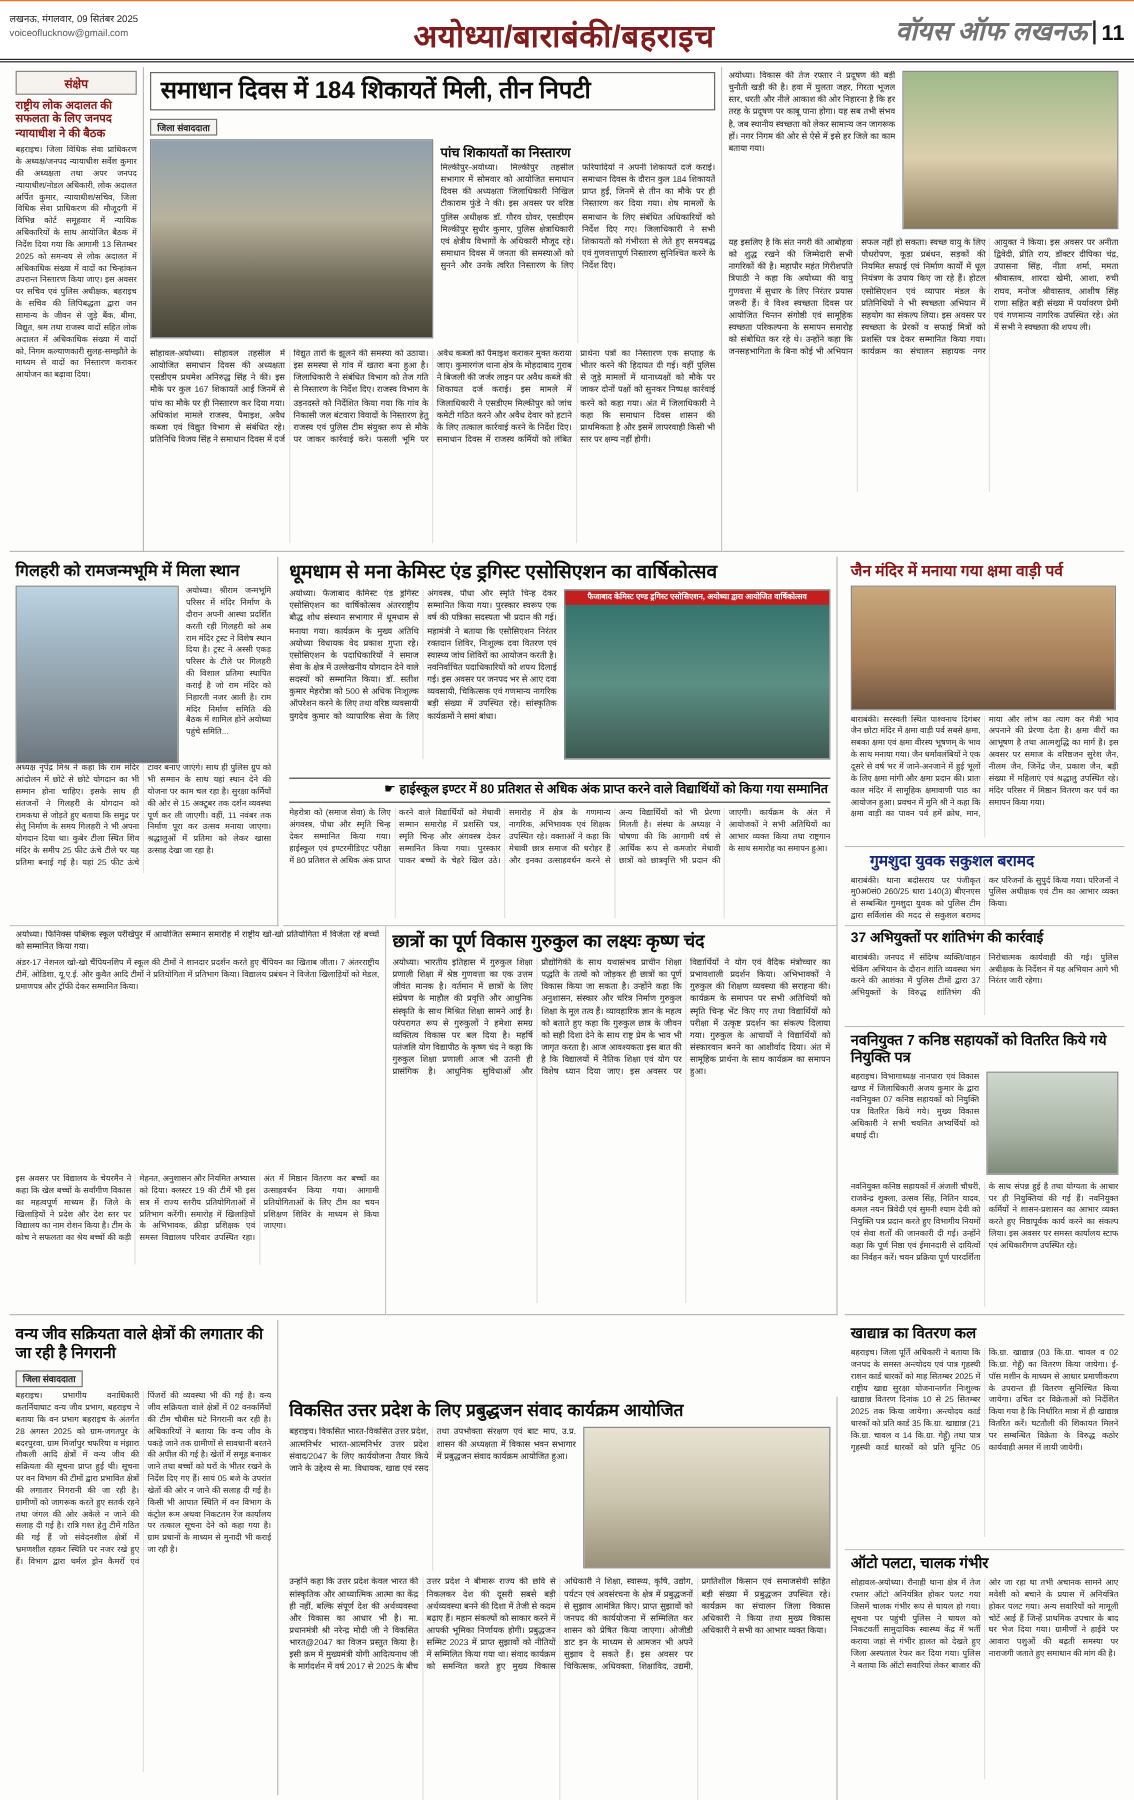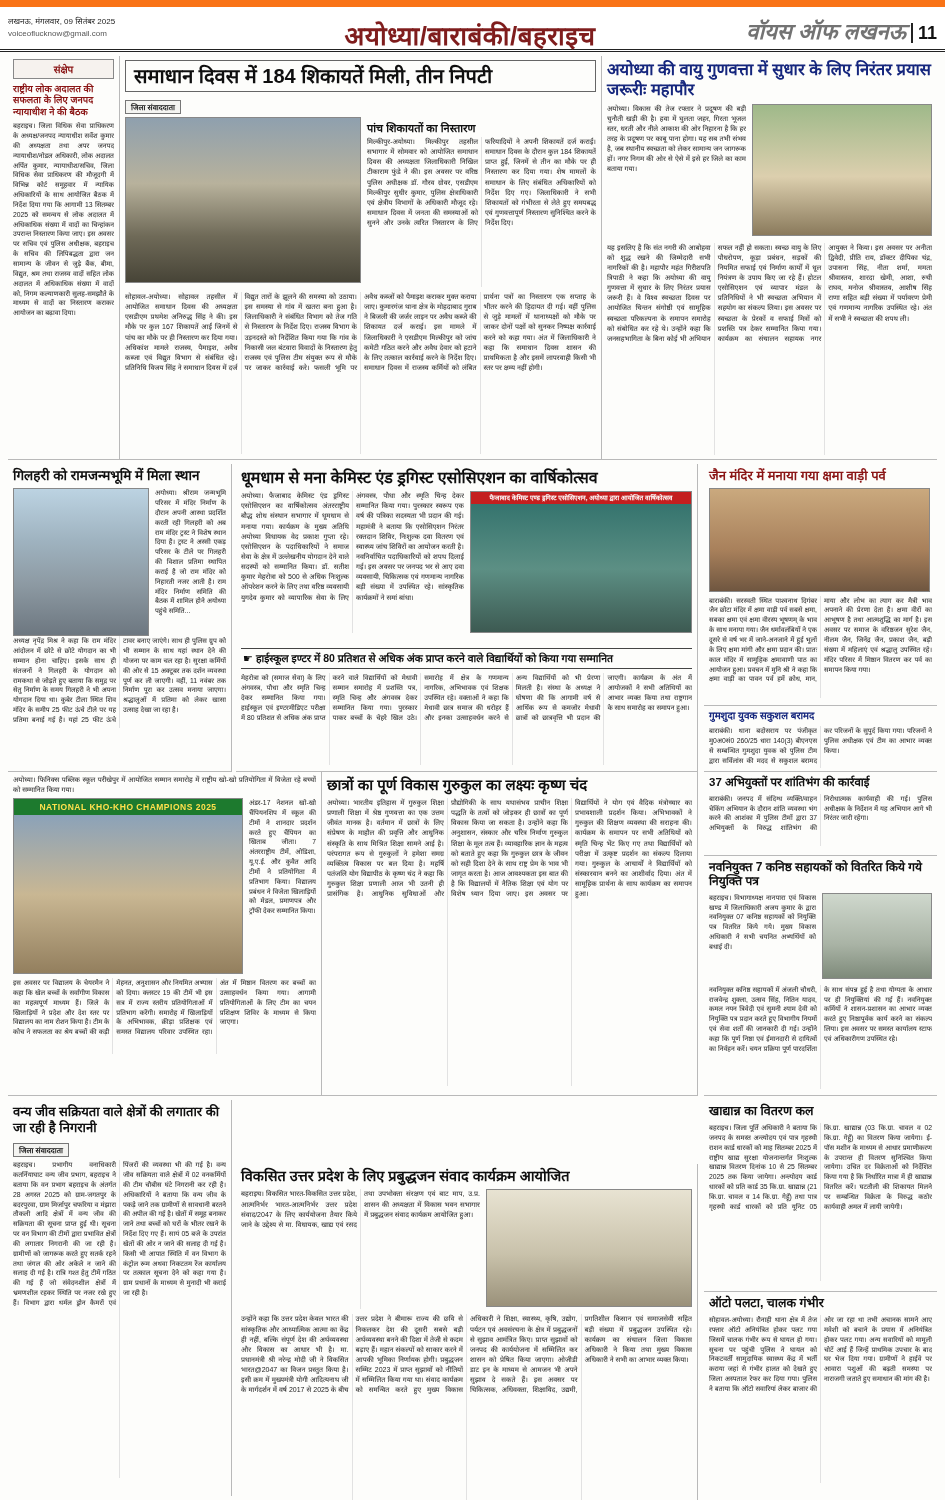--- a/index.html
+++ b/index.html
@@ -6,21 +6,21 @@
   html,body { background:#e9e9e9; }
   body { font-family: "Liberation Sans", "DejaVu Sans", sans-serif; }
   #page {
     position: relative; width: 945px; height: 1500px;
     background: #fdfdfb; margin: 0 auto; overflow: hidden;
     color:#1c1c1c;
   }
   
   #header {
     position:absolute; left:0; top:0; width:945px; height:52px;
-    border-top:7px solid #f97316; border-bottom:3px double #222;
+    border-top:1px solid #f97316; border-bottom:3px double #222;
     background:#fff;
   }
   .hdr-left { position:absolute; left:8px; top:9px; font-size:8px; line-height:1.5; color:#222; }
   .hdr-left .email { color:#555; }
   .hdr-center {
     position:absolute; left:250px; top:10px; width:440px; text-align:center;
     font-size:26px; font-weight:bold; letter-spacing:.5px; color:#7f1d1d;
   }
   .hdr-right { position:absolute; right:8px; top:8px; font-weight:bold; }
   .masthead { font-size:22px; color:#737373; font-style:italic; }
@@ -66,21 +66,21 @@
   }
   .inset {
     border-top:1.5px solid #333; border-bottom:1.5px solid #333;
     font-size:8px; font-weight:bold; text-align:center; padding:3px 2px; margin:4px 0; color:#111;
   }
   .brief-label {
     display:block; border:1px solid #888; text-align:center; font-weight:bold;
     font-size:10px; color:#8a1515; padding:2px 0; margin-bottom:4px; background:#f6f2ee;
   }
   .pointer { font-size:11px; margin-right:3px; }
-  .hl-rule { border-top:1.5px solid #444; border-bottom:1.5px solid #444; padding:3px 2px; text-align:left; }
+  .hl-rule { border-top:1.5px solid #444; border-bottom:1.5px solid #444; padding:3px 2px; text-align:right; }
 </style>
 </head>
 <body>
 
 <div id="page">
 
   <div id="header">
     <div class="hdr-left">
       <div>लखनऊ, मंगलवार, 09 सितंबर 2025</div>
       <div class="email">voiceoflucknow@gmail.com</div>
@@ -104,21 +104,20 @@
       <div class="photo ph-meeting" style="width:236px;height:166px;"></div>
       <div class="grow">
         <div class="subhead">पांच शिकायतों का निस्तारण</div>
         <div class="copy cols-2" style="height:150px;">मिल्कीपुर-अयोध्या। मिल्कीपुर तहसील सभागार में सोमवार को आयोजित समाधान दिवस की अध्यक्षता जिलाधिकारी निखिल टीकाराम फुंडे ने की। इस अवसर पर वरिष्ठ पुलिस अधीक्षक डॉ. गौरव ग्रोवर, एसडीएम मिल्कीपुर सुधीर कुमार, पुलिस क्षेत्राधिकारी एवं क्षेत्रीय विभागों के अधिकारी मौजूद रहे। समाधान दिवस में जनता की समस्याओं को सुनने और उनके त्वरित निस्तारण के लिए फरियादियों ने अपनी शिकायतें दर्ज कराईं। समाधान दिवस के दौरान कुल 184 शिकायतें प्राप्त हुईं, जिनमें से तीन का मौके पर ही निस्तारण कर दिया गया। शेष मामलों के समाधान के लिए संबंधित अधिकारियों को निर्देश दिए गए। जिलाधिकारी ने सभी शिकायतों को गंभीरता से लेते हुए समयबद्ध एवं गुणवत्तापूर्ण निस्तारण सुनिश्चित करने के निर्देश दिए।</div>
       </div>
     </div>
     <div class="copy cols-4" style="height:162px;margin-top:5px;">सोहावल-अयोध्या। सोहावल तहसील में आयोजित समाधान दिवस की अध्यक्षता एसडीएम प्रथमेश अनिरुद्ध सिंह ने की। इस मौके पर कुल 167 शिकायतें आईं जिनमें से पांच का मौके पर ही निस्तारण कर दिया गया। अधिकांश मामले राजस्व, पैमाइश, अवैध कब्जा एवं विद्युत विभाग से संबंधित रहे। प्रतिनिधि विजय सिंह ने समाधान दिवस में दर्ज विद्युत तारों के झूलने की समस्या को उठाया। इस समस्या से गांव में खतरा बना हुआ है। जिलाधिकारी ने संबंधित विभाग को तेज गति से निस्तारण के निर्देश दिए। राजस्व विभाग के उड़नदस्ते को निर्देशित किया गया कि गांव के निकासी जल बंटवारा विवादों के निस्तारण हेतु राजस्व एवं पुलिस टीम संयुक्त रूप से मौके पर जाकर कार्रवाई करे। फसली भूमि पर अवैध कब्जों को पैमाइश कराकर मुक्त कराया जाए। कुमारगंज थाना क्षेत्र के मोहदाबाद गुराब ने बिजली की जर्जर लाइन पर अवैध कब्जे की शिकायत दर्ज कराई। इस मामले में जिलाधिकारी ने एसडीएम मिल्कीपुर को जांच कमेटी गठित करने और अवैध देवार को हटाने के लिए तत्काल कार्रवाई करने के निर्देश दिए। समाधान दिवस में राजस्व कर्मियों को लंबित प्रार्थना पत्रों का निस्तारण एक सप्ताह के भीतर करने की हिदायत दी गई। वहीं पुलिस से जुड़े मामलों में थानाध्यक्षों को मौके पर जाकर दोनों पक्षों को सुनकर निष्पक्ष कार्रवाई करने को कहा गया। अंत में जिलाधिकारी ने कहा कि समाधान दिवस शासन की प्राथमिकता है और इसमें लापरवाही किसी भी स्तर पर क्षम्य नहीं होगी।</div>
   </div>
 
   <div class="zone b-b" style="left:602px;top:56px;width:335px;height:404px;">
-    <div class="hl navy" style="font-size:16.5px;">अयोध्या की वायु गुणवत्ता में सुधार के लिए निरंतर प्रयास जरूरीः महापौर</div>
     <div class="row">
       <div class="copy" style="height:134px;flex:1 1 auto;">अयोध्या। विकास की तेज रफ्तार ने प्रदूषण की बड़ी चुनौती खड़ी की है। हवा में घुलता जहर, गिरता भूजल स्तर, धरती और नीले आकाश की ओर निहारना है कि हर तरह के प्रदूषण पर काबू पाना होगा। यह सब तभी संभव है, जब स्थानीय स्वच्छता को लेकर सामान्य जन जागरूक हों। नगर निगम की ओर से ऐसे में इसे हर जिले का काम बताया गया।</div>
       <div class="photo ph-green" style="width:180px;height:132px;"></div>
     </div>
     <div class="copy cols-3" style="height:212px;margin-top:5px;">यह इसलिए है कि संत नगरी की आबोहवा को शुद्ध रखने की जिम्मेदारी सभी नागरिकों की है। महापौर महंत गिरीशपति त्रिपाठी ने कहा कि अयोध्या की वायु गुणवत्ता में सुधार के लिए निरंतर प्रयास जरूरी हैं। वे विश्व स्वच्छता दिवस पर आयोजित चिन्तन संगोष्ठी एवं सामूहिक स्वच्छता परिकल्पना के समापन समारोह को संबोधित कर रहे थे। उन्होंने कहा कि जनसहभागिता के बिना कोई भी अभियान सफल नहीं हो सकता। स्वच्छ वायु के लिए पौधरोपण, कूड़ा प्रबंधन, सड़कों की नियमित सफाई एवं निर्माण कार्यों में धूल नियंत्रण के उपाय किए जा रहे हैं। होटल एसोसिएशन एवं व्यापार मंडल के प्रतिनिधियों ने भी स्वच्छता अभियान में सहयोग का संकल्प लिया। इस अवसर पर स्वच्छता के प्रेरकों व सफाई मित्रों को प्रशस्ति पत्र देकर सम्मानित किया गया। कार्यक्रम का संचालन सहायक नगर आयुक्त ने किया। इस अवसर पर अनीता द्विवेदी, प्रीति राय, डॉक्टर दीपिका चंद्र, उपासना सिंह, नीता शर्मा, ममता श्रीवास्तव, शारदा खेमी, आशा, रुची राघव, मनोज श्रीवास्तव, आशीष सिंह राणा सहित बड़ी संख्या में पर्यावरण प्रेमी एवं गणमान्य नागरिक उपस्थित रहे। अंत में सभी ने स्वच्छता की शपथ ली।</div>
   </div>
 
   <div class="zone b-r b-b" style="left:8px;top:464px;width:224px;height:308px;">
     <div class="hl" style="font-size:13.5px;">गिलहरी को रामजन्मभूमि में मिला स्थान</div>
     <div class="row">
@@ -143,30 +142,27 @@
     <div class="copy cols-5" style="height:92px;font-size:6.8px;">मेहरोत्रा को (समाज सेवा) के लिए अंगवस्त्र, पौधा और स्मृति चिन्ह देकर सम्मानित किया गया। हाईस्कूल एवं इण्टरमीडिएट परीक्षा में 80 प्रतिशत से अधिक अंक प्राप्त करने वाले विद्यार्थियों को मेधावी सम्मान समारोह में प्रशस्ति पत्र, स्मृति चिन्ह और अंगवस्त्र देकर सम्मानित किया गया। पुरस्कार पाकर बच्चों के चेहरे खिल उठे। समारोह में क्षेत्र के गणमान्य नागरिक, अभिभावक एवं शिक्षक उपस्थित रहे। वक्ताओं ने कहा कि मेधावी छात्र समाज की धरोहर हैं और इनका उत्साहवर्धन करने से अन्य विद्यार्थियों को भी प्रेरणा मिलती है। संस्था के अध्यक्ष ने घोषणा की कि आगामी वर्ष से आर्थिक रूप से कमजोर मेधावी छात्रों को छात्रवृत्ति भी प्रदान की जाएगी। कार्यक्रम के अंत में आयोजकों ने सभी अतिथियों का आभार व्यक्त किया तथा राष्ट्रगान के साथ समारोह का समापन हुआ।</div>
   </div>
 
   <div class="zone b-b" style="left:704px;top:464px;width:233px;height:242px;">
     <div class="hl maroon" style="font-size:13px;">जैन मंदिर में मनाया गया क्षमा वाड़ी पर्व</div>
     <div class="photo ph-warm" style="width:221px;height:104px;margin-bottom:4px;"></div>
     <div class="copy cols-2" style="height:102px;font-size:6.8px;">बाराबंकी। सरस्वती स्थित पाश्वनाथ दिगंबर जैन छोटा मंदिर में क्षमा वाड़ी पर्व सबसे क्षमा, सबका क्षमा एवं क्षमा वीरस्य भूषणम् के भाव के साथ मनाया गया। जैन धर्मावलंबियों ने एक दूसरे से वर्ष भर में जाने-अनजाने में हुई भूलों के लिए क्षमा मांगी और क्षमा प्रदान की। प्रातः काल मंदिर में सामूहिक क्षमावाणी पाठ का आयोजन हुआ। प्रवचन में मुनि श्री ने कहा कि क्षमा वाड़ी का पावन पर्व हमें क्रोध, मान, माया और लोभ का त्याग कर मैत्री भाव अपनाने की प्रेरणा देता है। क्षमा वीरों का आभूषण है तथा आत्मशुद्धि का मार्ग है। इस अवसर पर समाज के वरिष्ठजन सुरेश जैन, नीलम जैन, जिनेंद्र जैन, प्रकाश जैन, बड़ी संख्या में महिलाएं एवं श्रद्धालु उपस्थित रहे। मंदिर परिसर में मिष्ठान वितरण कर पर्व का समापन किया गया।</div>
   </div>
 
   <div class="zone b-b" style="left:704px;top:706px;width:233px;height:66px;">
-    <div class="hl navy" style="font-size:10px;">गुमशुदा युवक सकुशल बरामद</div>
+    <div class="hl navy" style="font-size:13px;margin-left:16px;">गुमशुदा युवक सकुशल बरामद</div>
     <div class="copy cols-2" style="height:42px;font-size:6.8px;">बाराबंकी। थाना बदोसराय पर पंजीकृत मु0अ0सं0 260/25 धारा 140(3) बीएनएस से सम्बन्धित गुमशुदा युवक को पुलिस टीम द्वारा सर्विलांस की मदद से सकुशल बरामद कर परिजनों के सुपुर्द किया गया। परिजनों ने पुलिस अधीक्षक एवं टीम का आभार व्यक्त किया।</div>
   </div>
 
   <div class="zone b-r b-b" style="left:8px;top:772px;width:314px;height:324px;">
     <div class="copy" style="height:20px;">अयोध्या। फिनिक्स पब्लिक स्कूल परीखेपुर में आयोजित सम्मान समारोह में राष्ट्रीय खो-खो प्रतियोगिता में विजेता रहे बच्चों को सम्मानित किया गया।</div>
     <div class="row" style="margin-top:3px;">
-      <div class="photo ph-team" style="width:230px;height:176px;">
-        <div class="banner-green">NATIONAL KHO-KHO CHAMPIONS 2025</div>
-      </div>
       <div class="copy" style="height:176px;flex:1 1 auto;font-size:6.8px;">अंडर-17 नेशनल खो-खो चैंपियनशिप में स्कूल की टीमों ने शानदार प्रदर्शन करते हुए चैंपियन का खिताब जीता। 7 अंतरराष्ट्रीय टीमें, ओडिशा, यू.ए.ई. और कुवैत आदि टीमों ने प्रतियोगिता में प्रतिभाग किया। विद्यालय प्रबंधन ने विजेता खिलाड़ियों को मेडल, प्रमाणपत्र और ट्रॉफी देकर सम्मानित किया।</div>
     </div>
     <div class="copy cols-3" style="height:76px;margin-top:4px;font-size:6.8px;">इस अवसर पर विद्यालय के चेयरमैन ने कहा कि खेल बच्चों के सर्वांगीण विकास का महत्वपूर्ण माध्यम हैं। जिले के खिलाड़ियों ने प्रदेश और देश स्तर पर विद्यालय का नाम रोशन किया है। टीम के कोच ने सफलता का श्रेय बच्चों की कड़ी मेहनत, अनुशासन और नियमित अभ्यास को दिया। क्लस्टर 19 की टीमें भी इस सत्र में राज्य स्तरीय प्रतियोगिताओं में प्रतिभाग करेंगी। समारोह में खिलाड़ियों के अभिभावक, क्रीड़ा प्रशिक्षक एवं समस्त विद्यालय परिवार उपस्थित रहा। अंत में मिष्ठान वितरण कर बच्चों का उत्साहवर्धन किया गया। आगामी प्रतियोगिताओं के लिए टीम का चयन प्रशिक्षण शिविर के माध्यम से किया जाएगा।</div>
   </div>
 
   <div class="zone b-r b-b" style="left:322px;top:772px;width:376px;height:324px;">
     <div class="hl" style="font-size:15px;">छात्रों का पूर्ण विकास गुरुकुल का लक्ष्यः कृष्ण चंद</div>
     <div class="copy cols-3" style="height:288px;">अयोध्या। भारतीय इतिहास में गुरुकुल शिक्षा प्रणाली शिक्षा में श्रेष्ठ गुणवत्ता का एक उत्तम जीवंत मानक है। वर्तमान में छात्रों के लिए संप्रेषण के माहौल की प्रवृत्ति और आधुनिक संस्कृति के साथ मिश्रित शिक्षा सामने आई है। परंपरागत रूप से गुरुकुलों ने हमेशा समग्र व्यक्तित्व विकास पर बल दिया है। महर्षि पतंजलि योग विद्यापीठ के कृष्ण चंद ने कहा कि गुरुकुल शिक्षा प्रणाली आज भी उतनी ही प्रासंगिक है। आधुनिक सुविधाओं और प्रौद्योगिकी के साथ यथासंभव प्राचीन शिक्षा पद्धति के तत्वों को जोड़कर ही छात्रों का पूर्ण विकास किया जा सकता है। उन्होंने कहा कि अनुशासन, संस्कार और चरित्र निर्माण गुरुकुल शिक्षा के मूल तत्व हैं। व्यावहारिक ज्ञान के महत्व को बताते हुए कहा कि गुरुकुल छात्र के जीवन को सही दिशा देने के साथ राष्ट्र प्रेम के भाव भी जागृत करता है। आज आवश्यकता इस बात की है कि विद्यालयों में नैतिक शिक्षा एवं योग पर विशेष ध्यान दिया जाए। इस अवसर पर विद्यार्थियों ने योग एवं वैदिक मंत्रोच्चार का प्रभावशाली प्रदर्शन किया। अभिभावकों ने गुरुकुल की शिक्षण व्यवस्था की सराहना की। कार्यक्रम के समापन पर सभी अतिथियों को स्मृति चिन्ह भेंट किए गए तथा विद्यार्थियों को परीक्षा में उत्कृष्ट प्रदर्शन का संकल्प दिलाया गया। गुरुकुल के आचार्यों ने विद्यार्थियों को संस्कारवान बनने का आशीर्वाद दिया। अंत में सामूहिक प्रार्थना के साथ कार्यक्रम का समापन हुआ।</div>
   </div>
 

